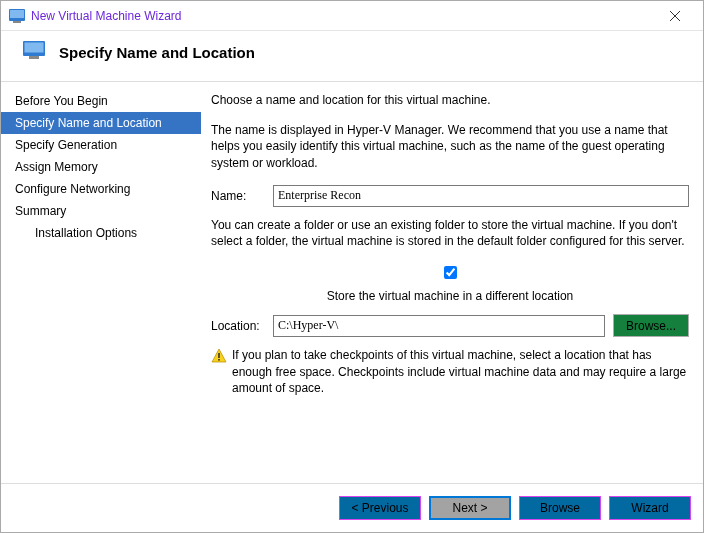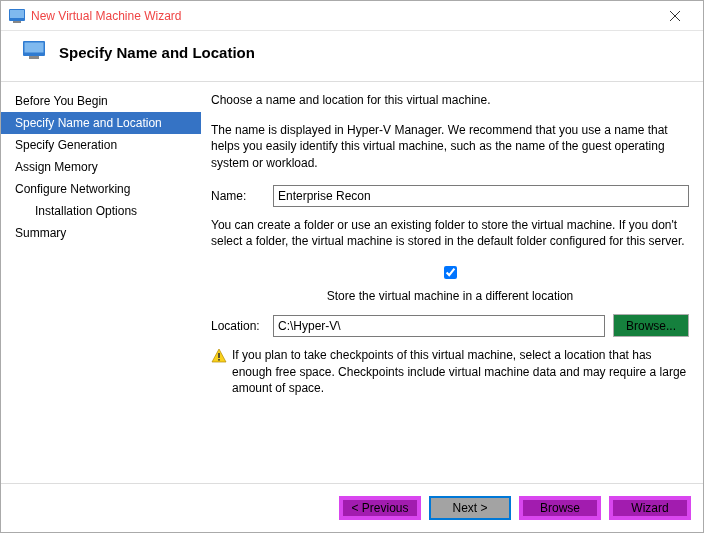--- a/index.html
+++ b/index.html
@@ -27,21 +27,21 @@
   background: #fff;
 }
 .titlebar .title-icon {
   width: 16px; height: 16px;
   margin-right: 6px;
   display: inline-flex;
   align-items: center;
 }
 .titlebar .title-text {
   flex: 1;
-  color: #ef4444;
+  color: #6d28d9;
 }
 .titlebar .close {
   width: 40px;
   height: 22px;
   display: flex;
   align-items: center;
   justify-content: center;
   color: #666;
   font-size: 14px;
 }
@@ -100,21 +100,21 @@
   gap: 8px;
 }
 .row label {
   width: 54px;
 }
 .row input[type=text] {
   flex: 1;
   border: 1px solid #7a7a7a;
   height: 22px;
   padding: 2px 4px;
-  font-family: Liberation Sans, sans-serif;
+  font-family: Liberation Serif, serif;
   font-size: 12px;
 }
 .btn-small {
   height: 23px;
   padding: 0 12px;
   border: 1px solid #adadad;
   background: #15803d;
   font-family: inherit;
   font-size: 12px;
 }
@@ -142,22 +142,22 @@
 .footer {
   border-top: 1px solid #ddd;
   padding: 12px;
   display: flex;
   justify-content: flex-end;
   gap: 8px;
 }
 .footer button {
   width: 82px;
   height: 24px;
-  border: 4px solid #d946ef;
-  background: #a21caf;
+  border: 1px solid #d946ef;
+  background: #0369a1;
   font-family: inherit;
   font-size: 12px;
 }
 .footer button.primary {
   border: 2px solid #0078d7;
   background: #a3a3a3;
 }
 </style>
 </head>
 <body>
@@ -193,22 +193,22 @@
   </div>
 
   <div class="body">
 
     <div class="sidebar">
       <div class="step">Before You Begin</div>
       <div class="step selected">Specify Name and Location</div>
       <div class="step">Specify Generation</div>
       <div class="step">Assign Memory</div>
       <div class="step">Configure Networking</div>
+      <div class="step">Summary</div>
       <div class="step indent">Installation Options</div>
-      <div class="step">Summary</div>
     </div>
 
     <div class="content">
       <p>Choose a name and location for this virtual machine.</p>
       <p>The name is displayed in Hyper-V Manager. We recommend that you use a name that helps you easily identify this virtual machine, such as the name of the guest operating system or workload.</p>
 
       <div class="row">
         <label>Name:</label>
         <input type="text" value="Enterprise Recon" style="">
       </div>

